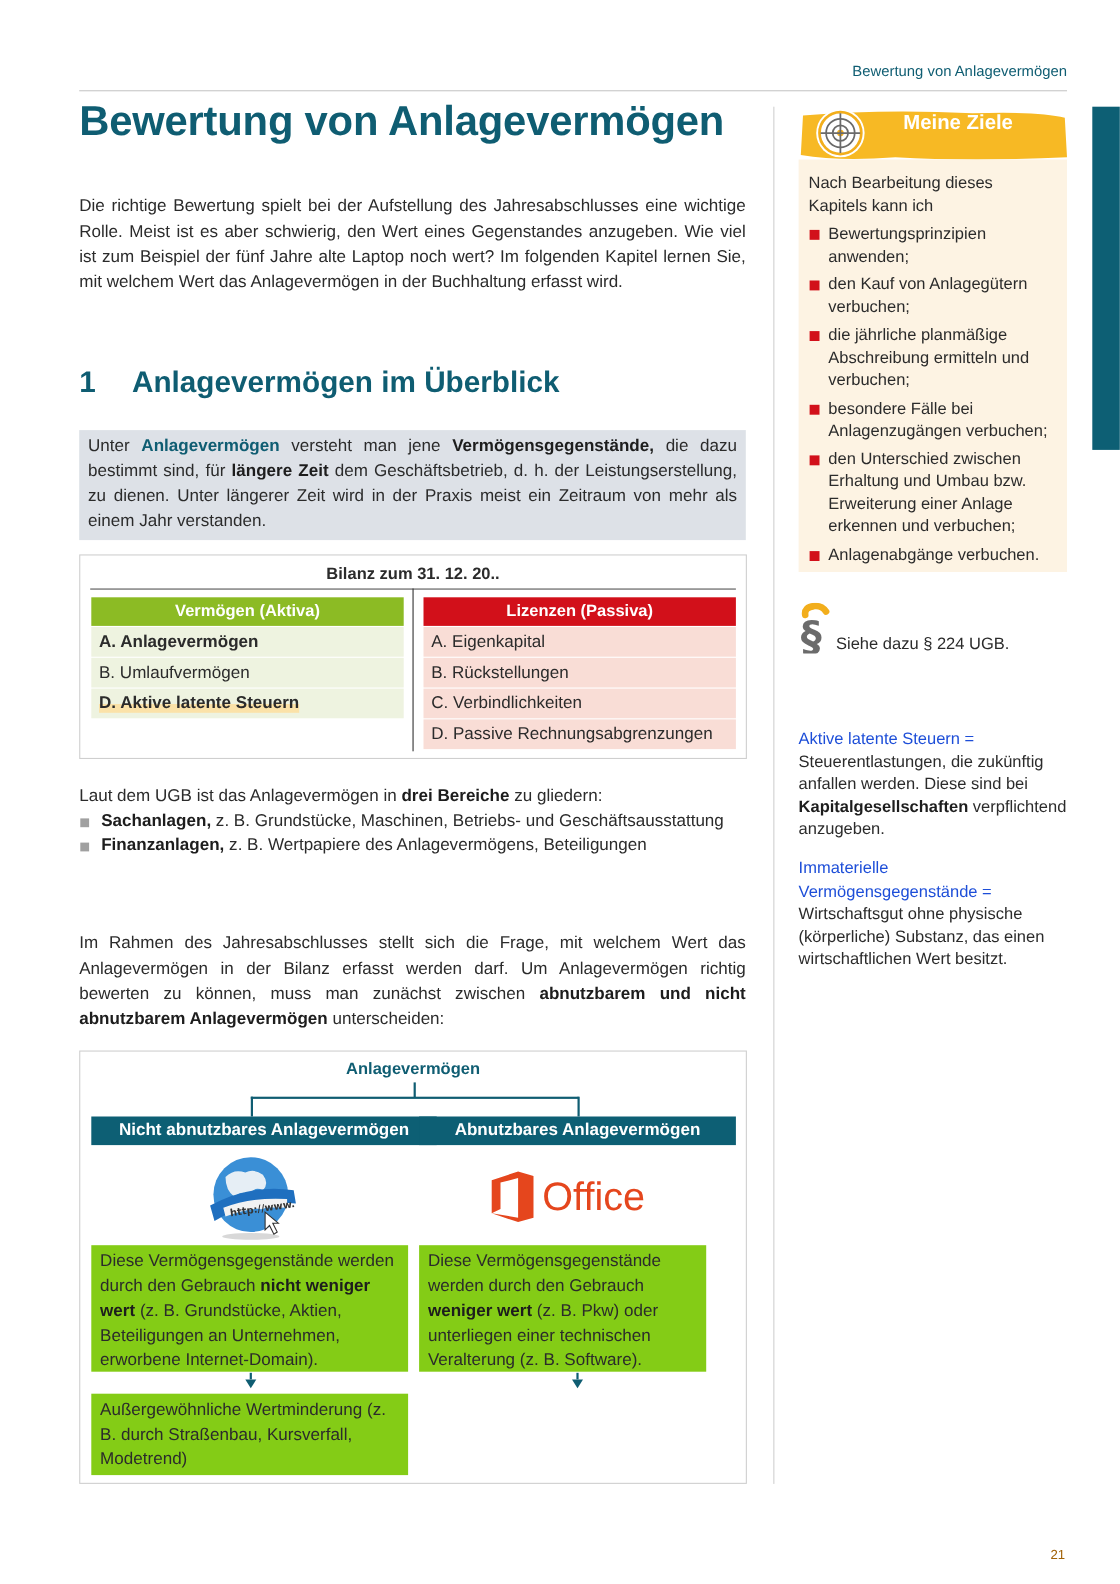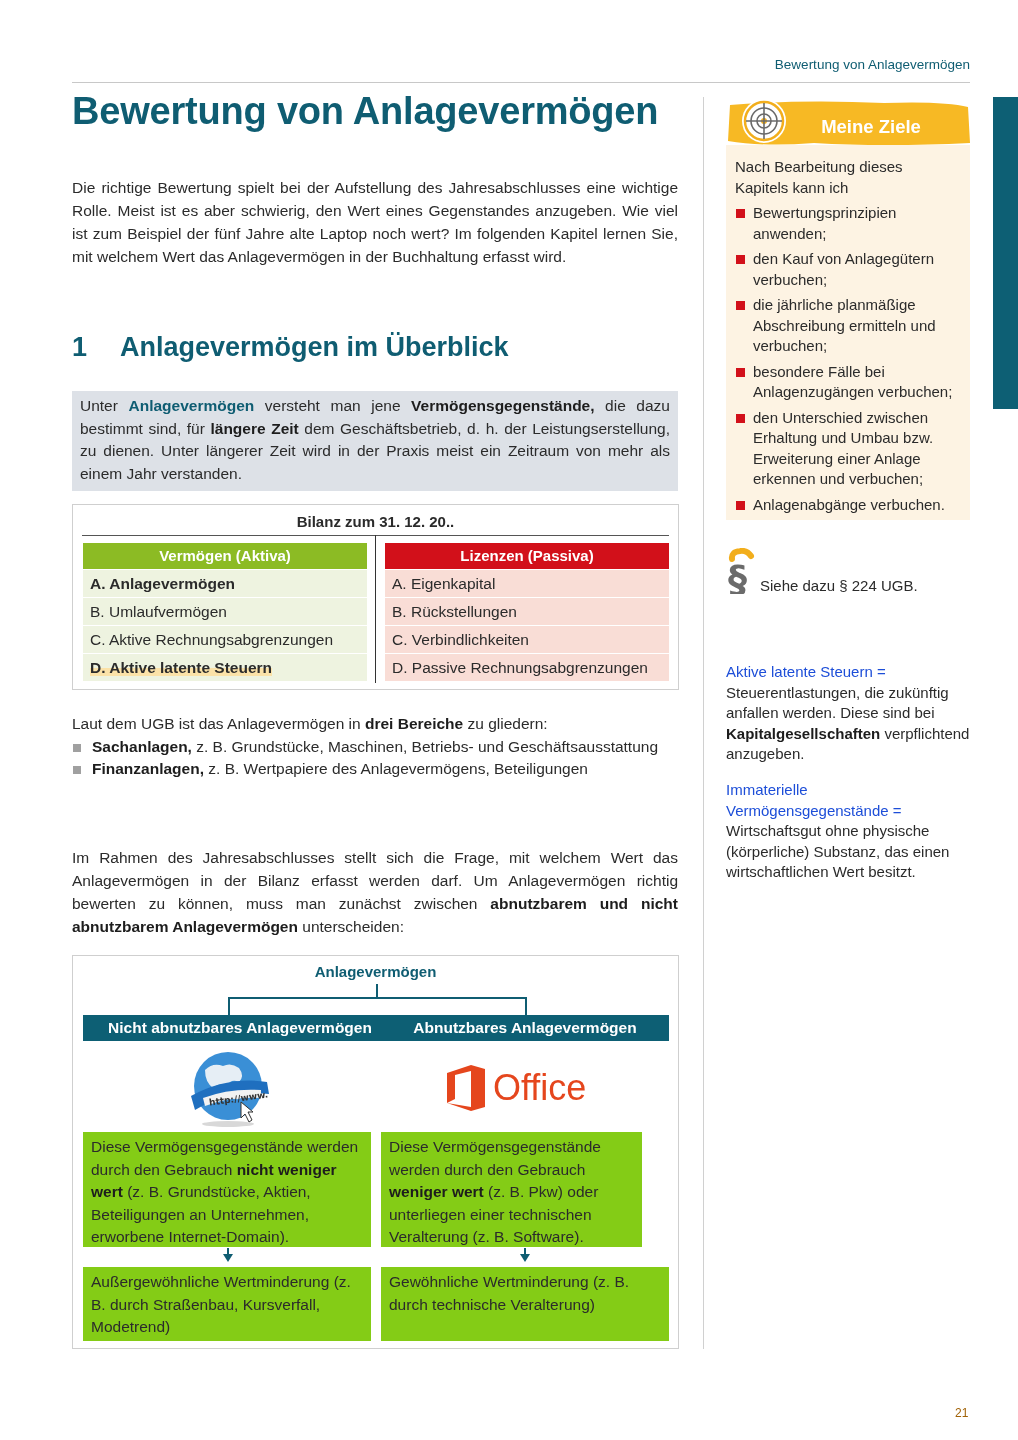--- a/index.html
+++ b/index.html
@@ -47,21 +47,21 @@
     .d-root { position: absolute; top: 7px; left: 0; width: 100%; text-align: center; font-weight: bold; color: #0f5d72; font-size: 15px; }
     .d-line { position: absolute; background: #0f5d72; }
     .d-head { position: absolute; top: 59px; height: 26px; line-height: 26px; background: #0d5f74; color: #ffffff; font-weight: bold; font-size: 15.5px; text-align: center; }
     .d-img { position: absolute; top: 92px; height: 80px; }
     .d-box { position: absolute; background: #84cc16; padding: 4px 8px; font-size: 15.5px; line-height: 22.5px; }
     .d-arrow { position: absolute; width: 0; height: 0; border-left: 5px solid transparent; border-right: 5px solid transparent; border-top: 8px solid #0f5d72; }
     .d-arrow-stem { position: absolute; width: 2px; background: #0f5d72; }
 
     .side { position: absolute; left: 726px; width: 244px; }
     .goals-banner { position: absolute; top: 97px; left: 724px; width: 248px; height: 50px; }
-    .goals-title { position: absolute; top: 116px; left: 776px; width: 190px; text-align: center; font-size: 18.5px; font-weight: bold; color: #ffffff; }
+    .goals-title { position: absolute; top: 100px; left: 776px; width: 190px; text-align: center; font-size: 18.5px; font-weight: bold; color: #ffffff; }
     .goals-box { top: 145px; left: 726px; width: 244px; height: 375px; background: #fdf3e3; padding: 12px 10px 0 9px; font-size: 15px; line-height: 20.5px; }
     .goals-box ul { list-style: none; margin-top: 5px; }
     .goals-box li { position: relative; padding-left: 18px; margin-bottom: 5px; }
     .goals-box li .sq { position: absolute; left: 1px; top: 6px; width: 9px; height: 9px; background: #d2101a; }
     .law-icon { position: absolute; top: 548px; left: 727px; width: 30px; height: 46px; }
     .law-text { position: absolute; top: 577px; left: 760px; font-size: 15px; }
 
     .gloss { font-size: 15px; line-height: 20.5px; }
     .gloss .term { color: #1d4ed8; font-weight: normal; }
 
@@ -88,21 +88,20 @@
 </div>
 
 <div class="bilanz">
   <div class="bilanz-title">Bilanz zum 31. 12. 20..</div>
   <div class="bilanz-rule"></div>
   <div class="bilanz-vline"></div>
   <div class="bcol left">
     <div class="bhead">Vermögen (Aktiva)</div>
     <div class="brow" style="font-weight:bold;">A. Anlagevermögen</div>
     <div class="brow">B. Umlaufvermögen</div>
-    <div class="brow">C. Aktive Rechnungsabgrenzungen</div>
     <div class="brow" style="font-weight:bold;"><span class="hl">D. Aktive latente Steuern</span></div>
   </div>
   <div class="bcol right">
     <div class="bhead">Lizenzen (Passiva)</div>
     <div class="brow">A. Eigenkapital</div>
     <div class="brow">B. Rückstellungen</div>
     <div class="brow">C. Verbindlichkeiten</div>
     <div class="brow">D. Passive Rechnungsabgrenzungen</div>
   </div>
 </div>
@@ -147,21 +146,20 @@
 
   <div class="d-box" style="left:10px; top:176px; width:288px; height:115px;"><span>Diese Vermögensgegenstände werden durch den Gebrauch </span><b>nicht weniger wert</b><span> (z. B. Grundstücke, Aktien, Beteiligungen an Unternehmen, erworbene Internet-Domain).</span></div>
   <div class="d-box" style="left:308px; top:176px; width:261px; height:115px;"><span>Diese Vermögensgegenstände werden durch den Gebrauch </span><b>weniger wert</b><span> (z. B. Pkw) oder unterliegen einer technischen Veralterung (z. B. Software).</span></div>
 
   <div class="d-arrow-stem" style="left:154px; top:292px; height:6px;"></div>
   <div class="d-arrow" style="left:150px; top:298px;"></div>
   <div class="d-arrow-stem" style="left:451px; top:292px; height:6px;"></div>
   <div class="d-arrow" style="left:447px; top:298px;"></div>
 
   <div class="d-box" style="left:10px; top:311px; width:288px; height:74px;">Außergewöhnliche Wertminderung (z. B. durch Straßenbau, Kursverfall, Modetrend)</div>
-  <div class="d-box" style="left:308px; top:311px; width:288px; height:74px;">Gewöhnliche Wertminderung (z. B. durch technische Veralterung)</div>
 </div>
 
 <svg class="goals-banner" viewBox="0 0 248 50">
   <path d="M6 8 Q80 2 160 6 Q220 4 244 10 L246 46 Q160 50 90 46 Q40 50 4 44Z" fill="#f7b924"></path>
   <circle cx="40" cy="24" r="22" fill="#ffffff"></circle>
   <circle cx="40" cy="24" r="19" fill="none" stroke="#f2ae1c" stroke-width="2.5"></circle>
   <circle cx="40" cy="24" r="13" fill="none" stroke="#6a6a6a" stroke-width="1.6"></circle>
   <circle cx="40" cy="24" r="7" fill="none" stroke="#6a6a6a" stroke-width="1.6"></circle>
   <circle cx="40" cy="24" r="3" fill="#f2ae1c"></circle>
   <line x1="22" y1="24" x2="58" y2="24" stroke="#6a6a6a" stroke-width="1.6"></line>

